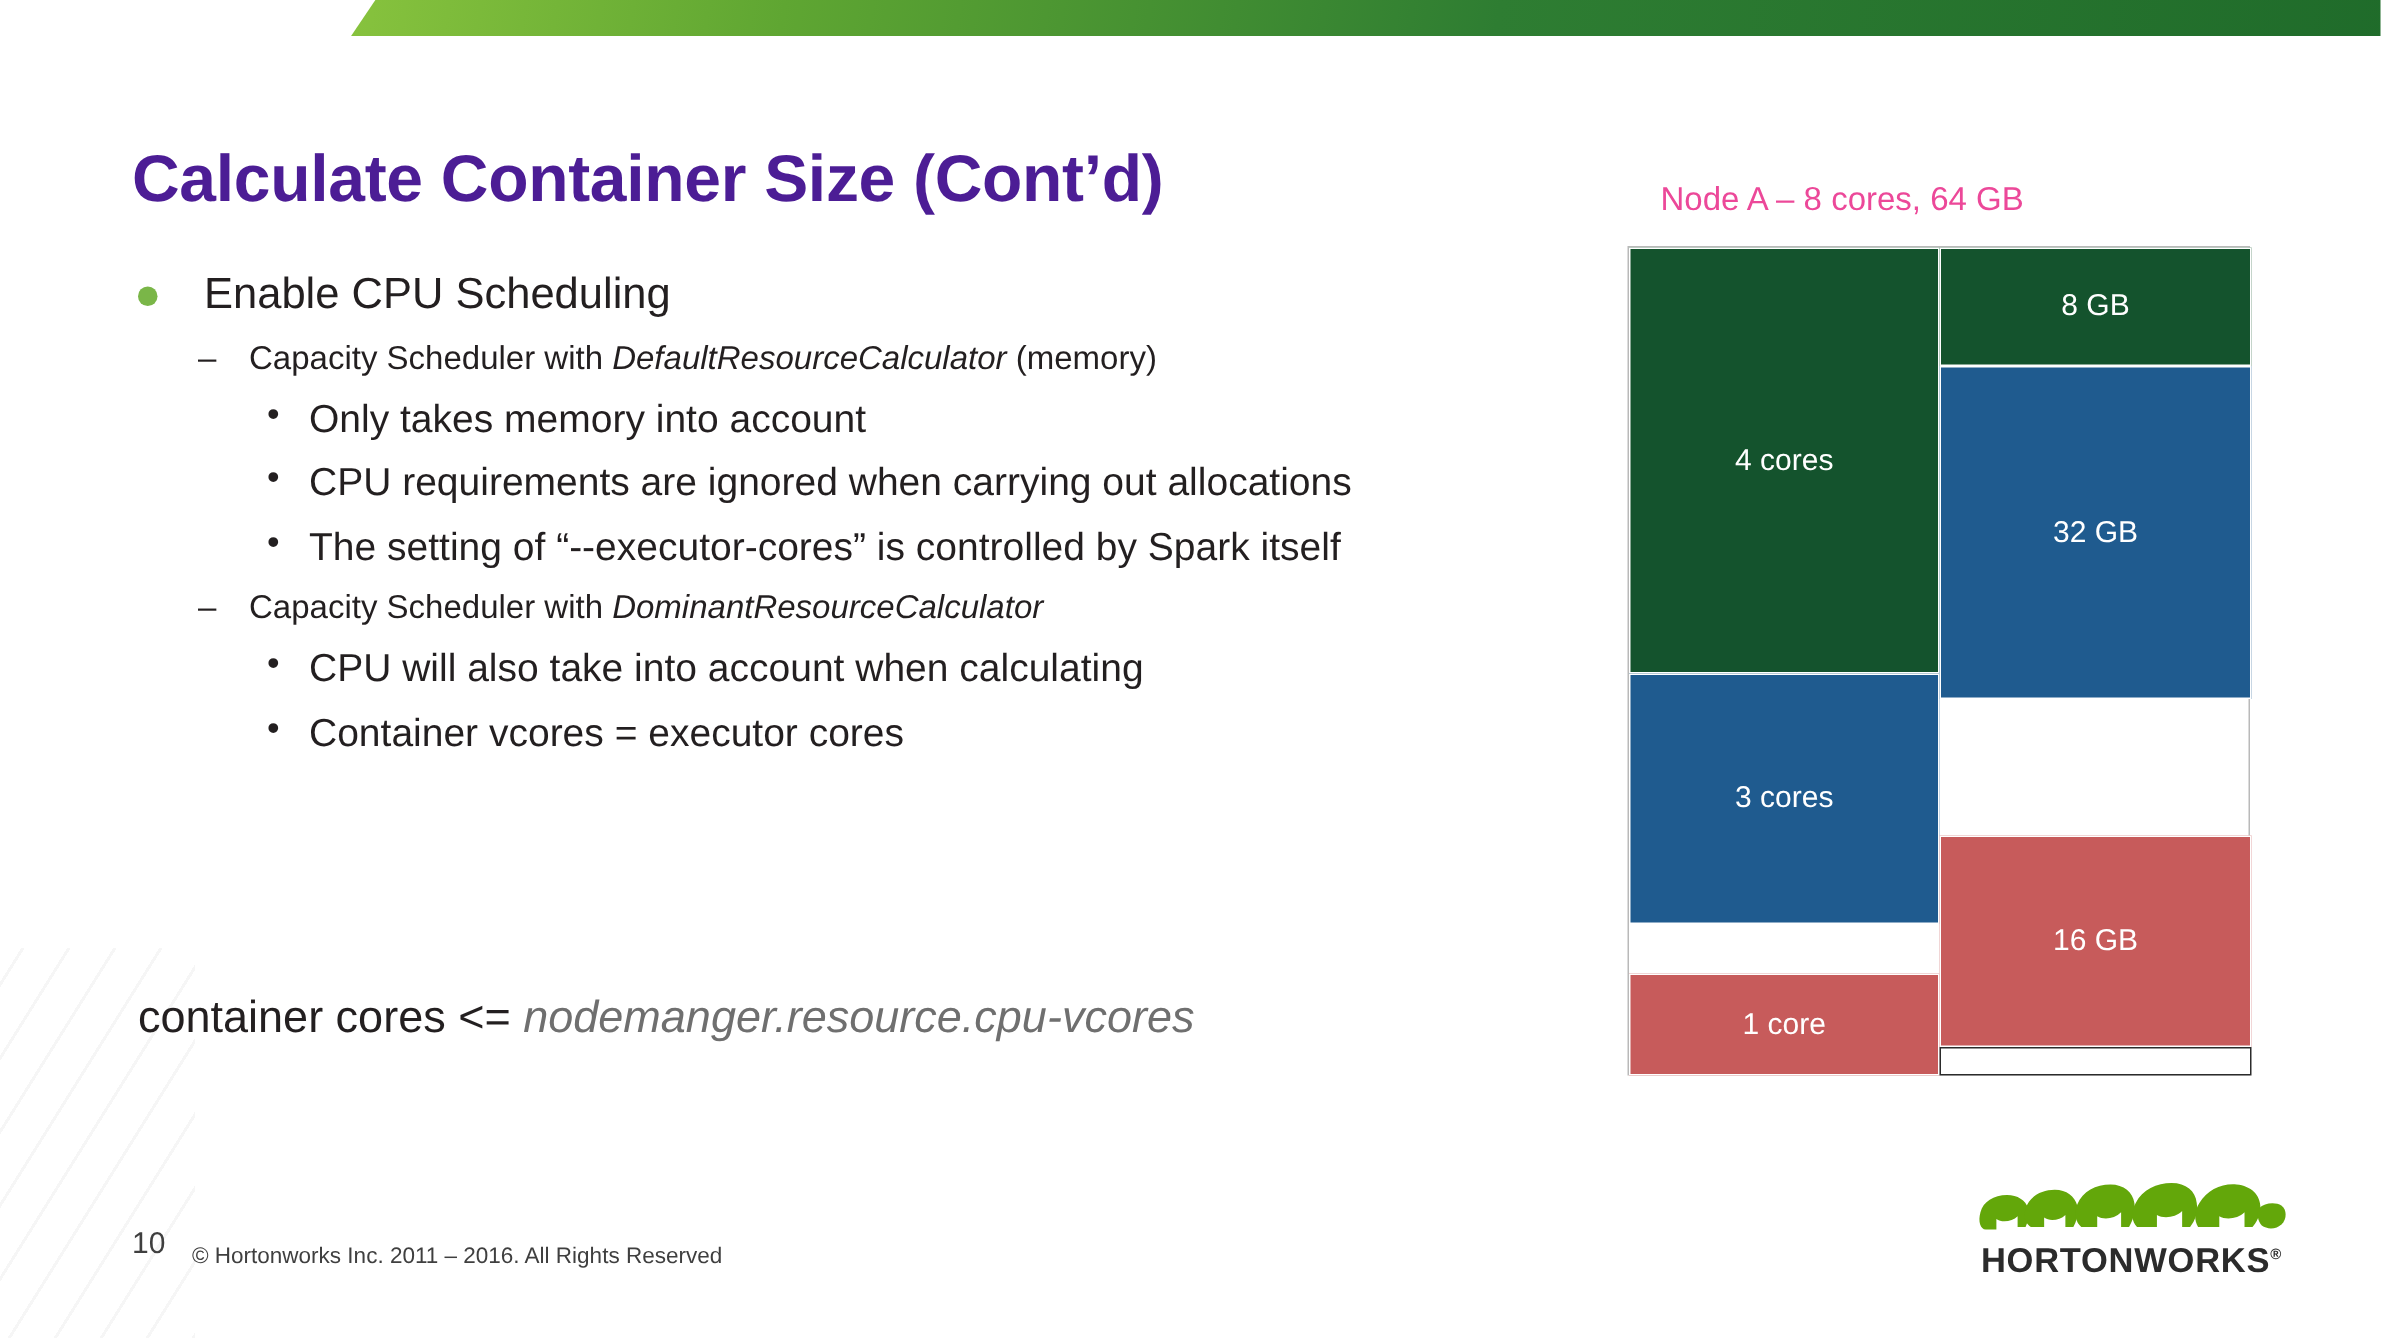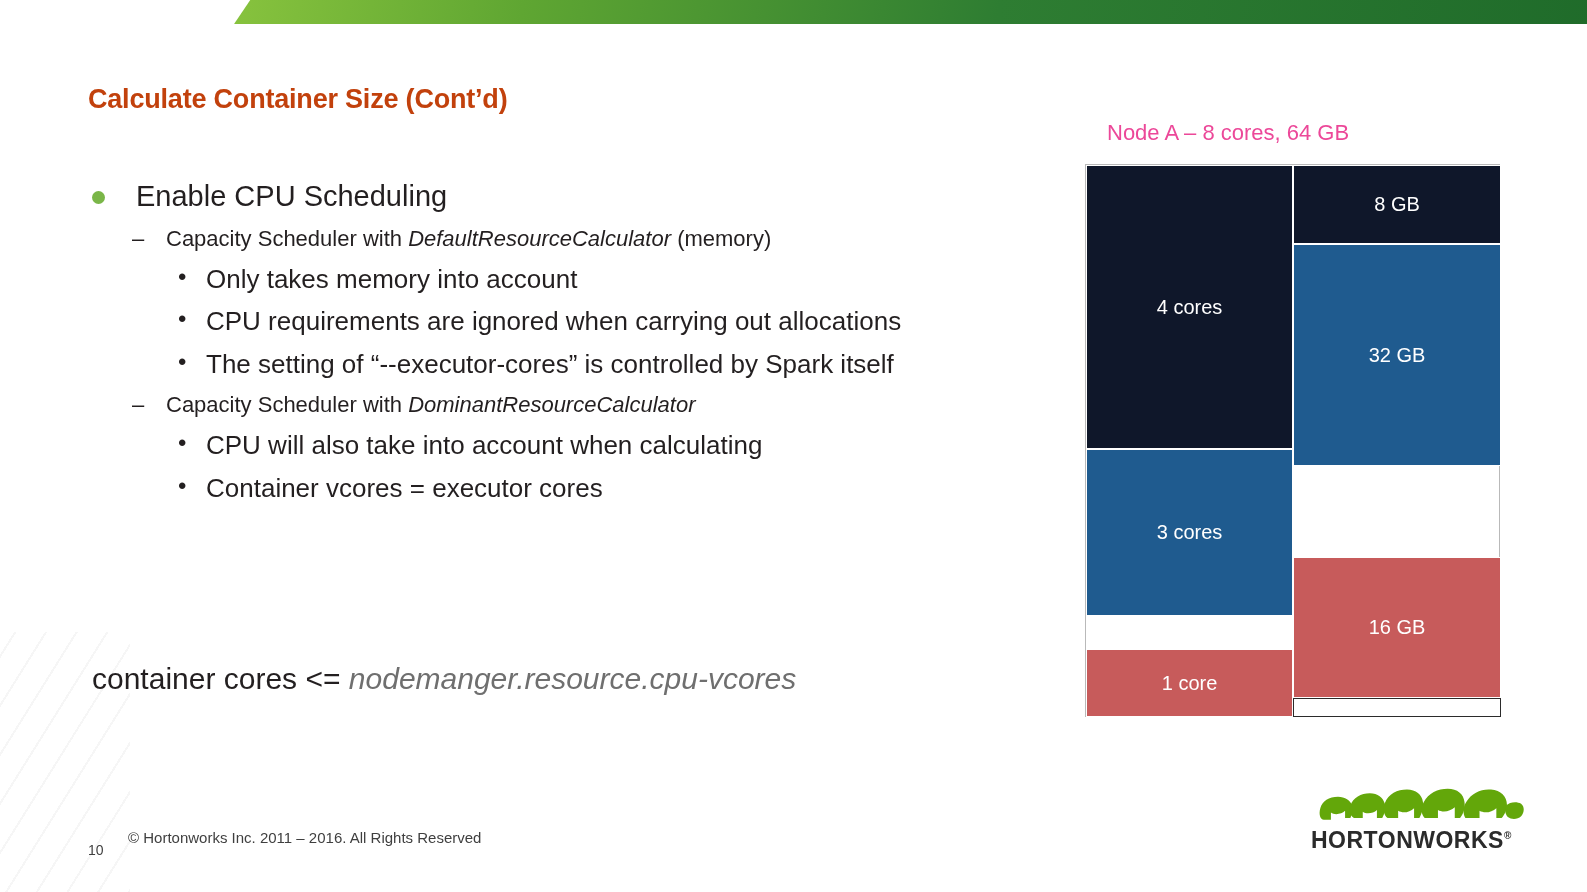--- a/index.html
+++ b/index.html
@@ -59,24 +59,24 @@
       rgba(0,0,0,0) 26px
     );
     pointer-events: none;
   }
 
   
   .slide-title {
     position: absolute;
     left: 88px;
     top: 66px;
-    font-size: 27px;
+    font-size: 44px;
     font-weight: bold;
     letter-spacing: -0.2px;
-    color: #c2410c;
+    color: #4c1d95;
   }
 
   
   .body-col {
     position: absolute;
     left: 88px;
     top: 178px;
     width: 980px;
   }
 
@@ -167,57 +167,57 @@
   .cell {
     position: absolute;
     color: #ffffff;
     font-size: 20px;
     display: flex;
     align-items: center;
     justify-content: center;
     box-sizing: border-box;
     border: 1px solid #ffffff;
   }
-  .c-green  { background: #0f172a; }
+  .c-green  { background: #14532d; }
   .c-blue   { background: #1f5b8f; }
   .c-red    { background: #c75b5b; }
 
   
   .cell.cores4 { left: 0;   top: 0;   width: 207px; height: 284px; }
   .cell.cores3 { left: 0;   top: 284px; width: 207px; height: 167px; }
   .cell.core1  { left: 0;   top: 484px; width: 207px; height: 68px; }
   
   .cell.gb8    { left: 207px; top: 0;   width: 208px; height: 79px; }
   .cell.gb32   { left: 207px; top: 79px; width: 208px; height: 222px; }
   .cell.gb16   { left: 207px; top: 392px; width: 208px; height: 141px; }
   .cell.blank  { left: 207px; top: 533px; width: 208px; height: 19px; background: #ffffff; border: 1px solid #2b2b2b; }
 
   
   .footer-page {
     position: absolute;
     left: 88px;
-    bottom: 34px;
-    font-size: 14px;
+    bottom: 51px;
+    font-size: 20px;
     color: #3f3f3f;
   }
   .footer-copy {
     position: absolute;
     left: 128px;
     bottom: 46px;
     font-size: 15px;
     color: #3f3f3f;
   }
 
   
   .logo {
     position: absolute;
     right: 56px;
     bottom: 38px;
     width: 220px;
-    text-align: left;
+    text-align: center;
   }
   .logo-mark {
     height: 46px;
     display: block;
     margin: 0 auto 2px auto;
   }
   .logo-text {
     font-size: 23px;
     font-weight: bold;
     letter-spacing: 0.5px;

